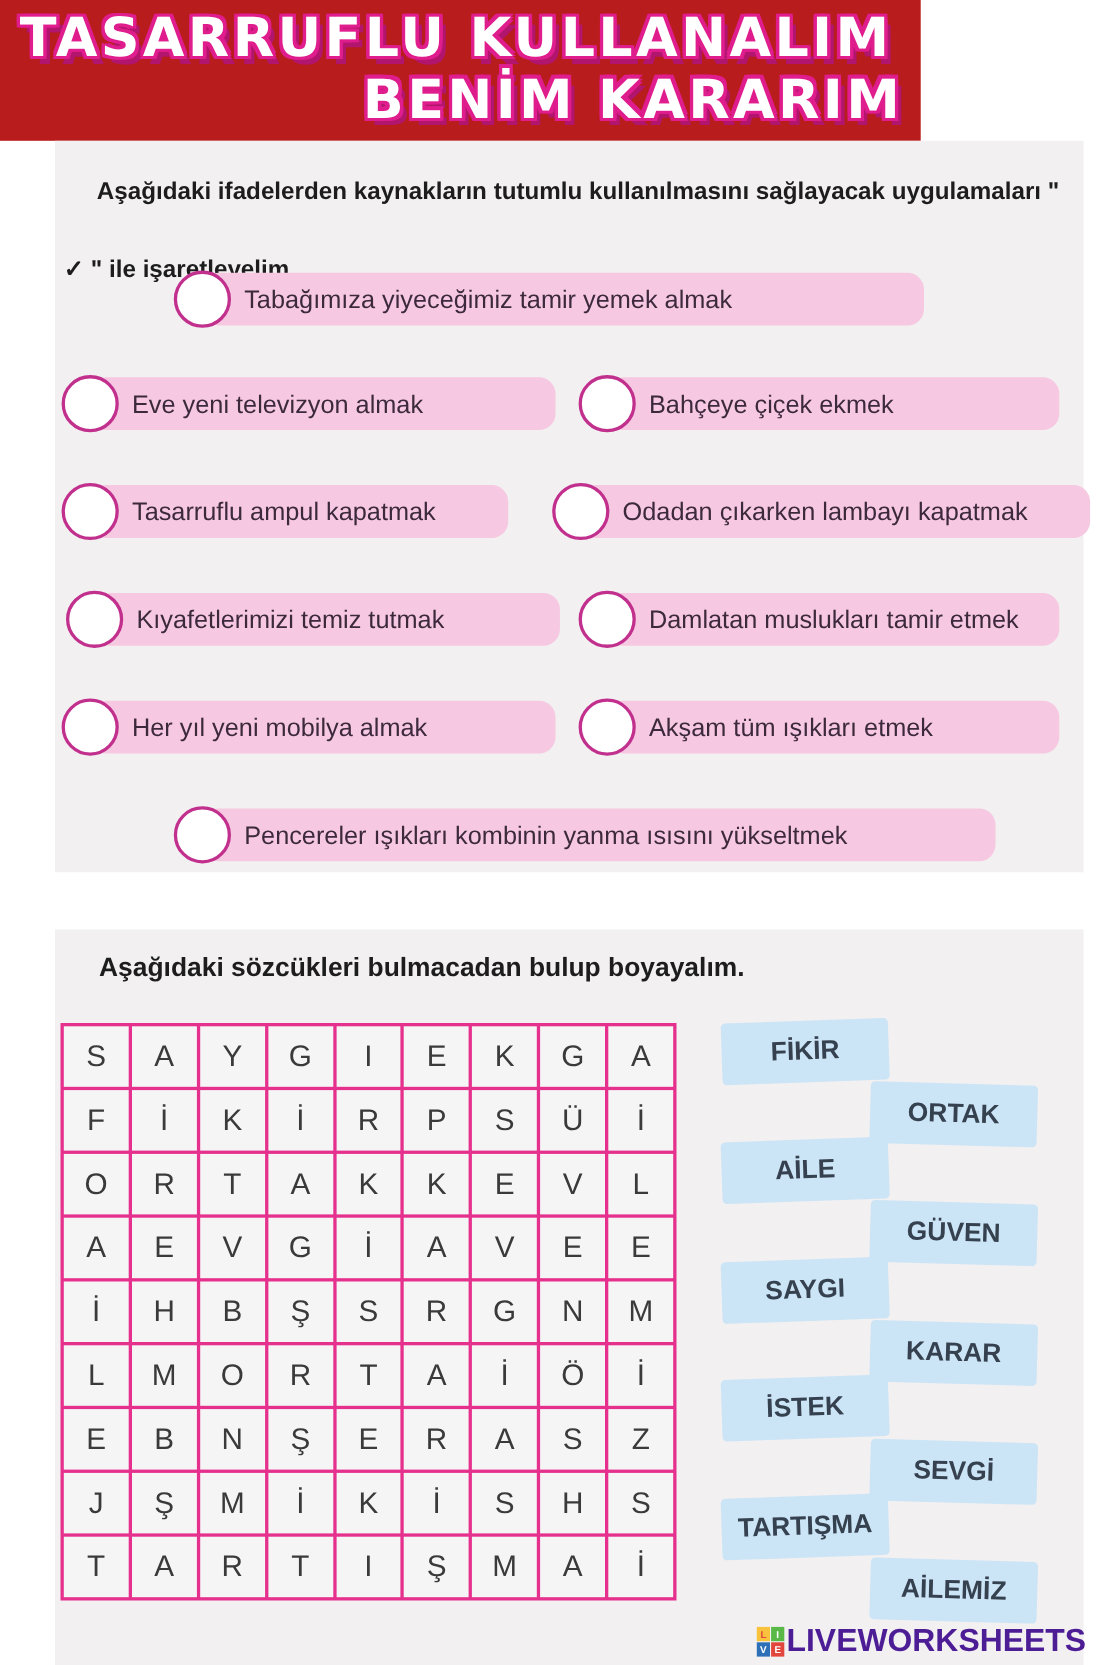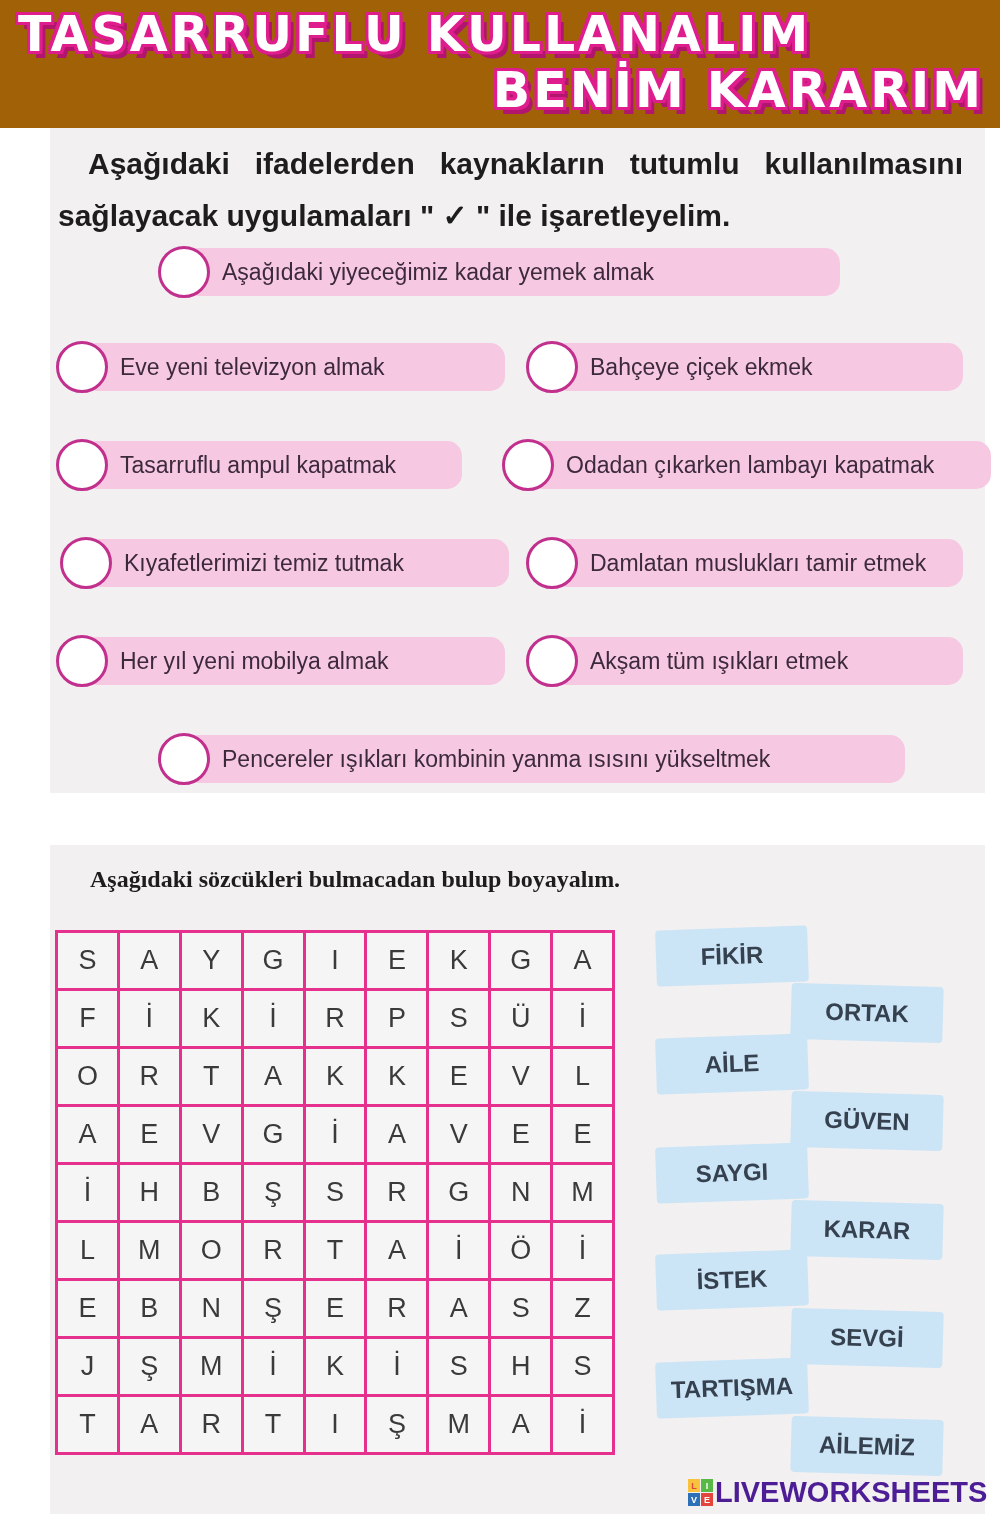--- a/index.html
+++ b/index.html
@@ -3,46 +3,46 @@
 <meta charset="utf-8">
 <style>
   html,body{margin:0;padding:0;}
   body{
     width:1000px;height:1514px;background:#ffffff;position:relative;overflow:hidden;
     font-family:"Liberation Sans", sans-serif;
   }
   .page{position:absolute;inset:0;}
 
   
-  .header{position:absolute;left:0;top:0;width:1000px;height:128px;background:#a16207;}
+  .header{position:absolute;left:0;top:0;width:837px;height:128px;background:#b91c1c;}
   .title-line{
     position:absolute;white-space:nowrap;color:#ffffff;font-weight:800;
     font-family:"DejaVu Sans", sans-serif;font-size:49px;letter-spacing:3px;
     text-shadow:
       -3px -3px 0 #df1d8d, 0 -3px 0 #df1d8d, 3px -3px 0 #df1d8d,
       -3px  0   0 #df1d8d, 3px  0   0 #df1d8d,
       -3px  3px 0 #df1d8d, 0  3px 0 #df1d8d, 3px 3px 0 #df1d8d,
       6px 7px 0 #b2156d;
   }
   .title-1{left:18px;top:6px;}
   .title-2{right:16px;top:62px;}
 
   
   .card{position:absolute;left:50px;width:935px;background:#f2f0f1;}
   .card1{top:128px;height:665px;}
   .card2{top:845px;height:669px;}
 
   .instruction{
     position:absolute;left:58px;top:138px;width:905px;margin:0;
-    font-size:30px;font-weight:700;color:#1d1d1d;line-height:52px;
+    font-size:22px;font-weight:700;color:#1d1d1d;line-height:71px;
     text-align:justify;text-indent:30px;
   }
   .instruction2{
     position:absolute;left:90px;top:866px;margin:0;
-    font-size:24px;font-weight:700;color:#1d1d1d;white-space:nowrap;font-family:Liberation Serif, serif;
+    font-size:24px;font-weight:700;color:#1d1d1d;white-space:nowrap;
   }
 
   
   .check-item{position:absolute;height:52px;}
   .check-item .circle{
     position:absolute;left:0;top:0;width:46px;height:46px;background:#ffffff;
     border:3px solid #c2308e;border-radius:50%;z-index:2;
   }
   .check-item .bar{
     position:absolute;left:26px;top:2px;right:0;height:48px;background:#f7c8e1;
@@ -86,21 +86,21 @@
     <div class="title-line title-2">BENİM KARARIM</div>
   </div>
 
   <div class="card card1"></div>
   <div class="card card2"></div>
 
   <p class="instruction">Aşağıdaki ifadelerden kaynakların tutumlu kullanılmasını sağlayacak uygulamaları " ✓ " ile işaretleyelim.</p>
 
   <div class="check-item" style="left:158px;top:246px;width:682px;">
     <span class="circle"></span>
-    <span class="bar">Aşağıdaki yiyeceğimiz kadar yemek almak</span>
+    <span class="bar">Tabağımıza yiyeceğimiz tamir yemek almak</span>
   </div>
   <div class="check-item" style="left:56px;top:341px;width:449px;">
     <span class="circle"></span>
     <span class="bar">Eve yeni televizyon almak</span>
   </div>
   <div class="check-item" style="left:526px;top:341px;width:437px;">
     <span class="circle"></span>
     <span class="bar">Bahçeye çiçek ekmek</span>
   </div>
   <div class="check-item" style="left:56px;top:439px;width:406px;">

